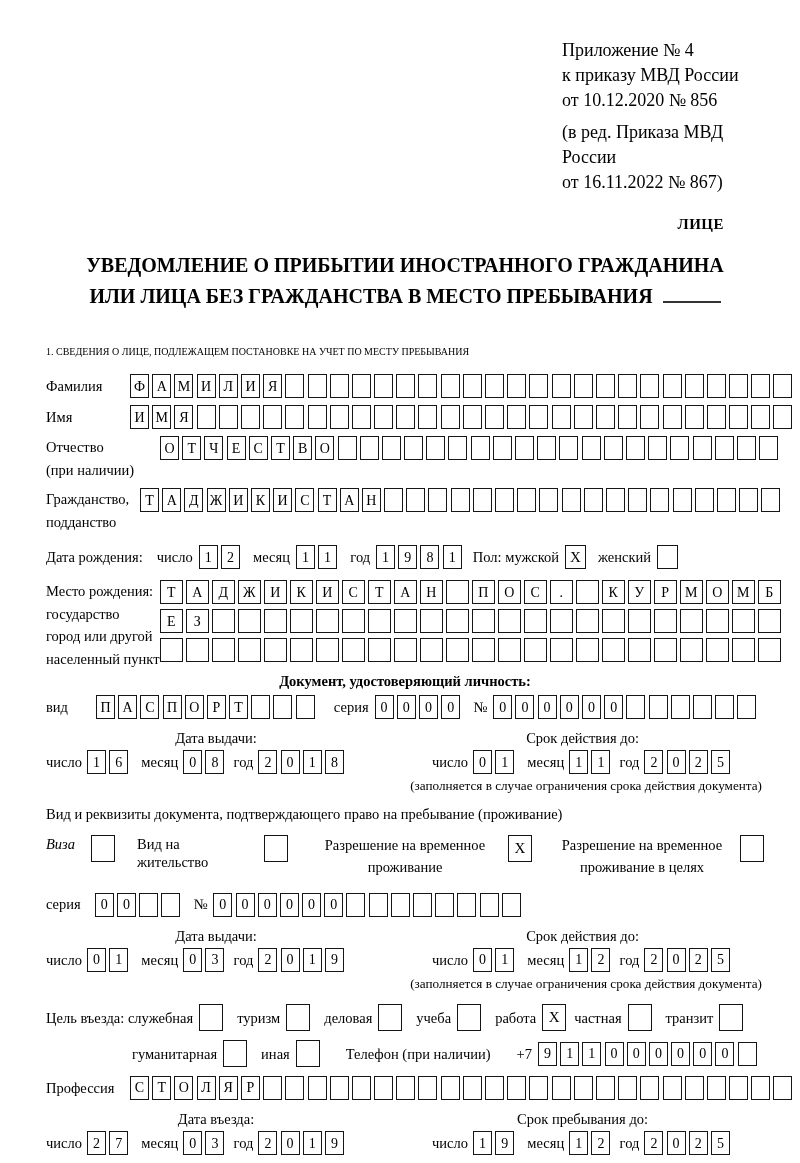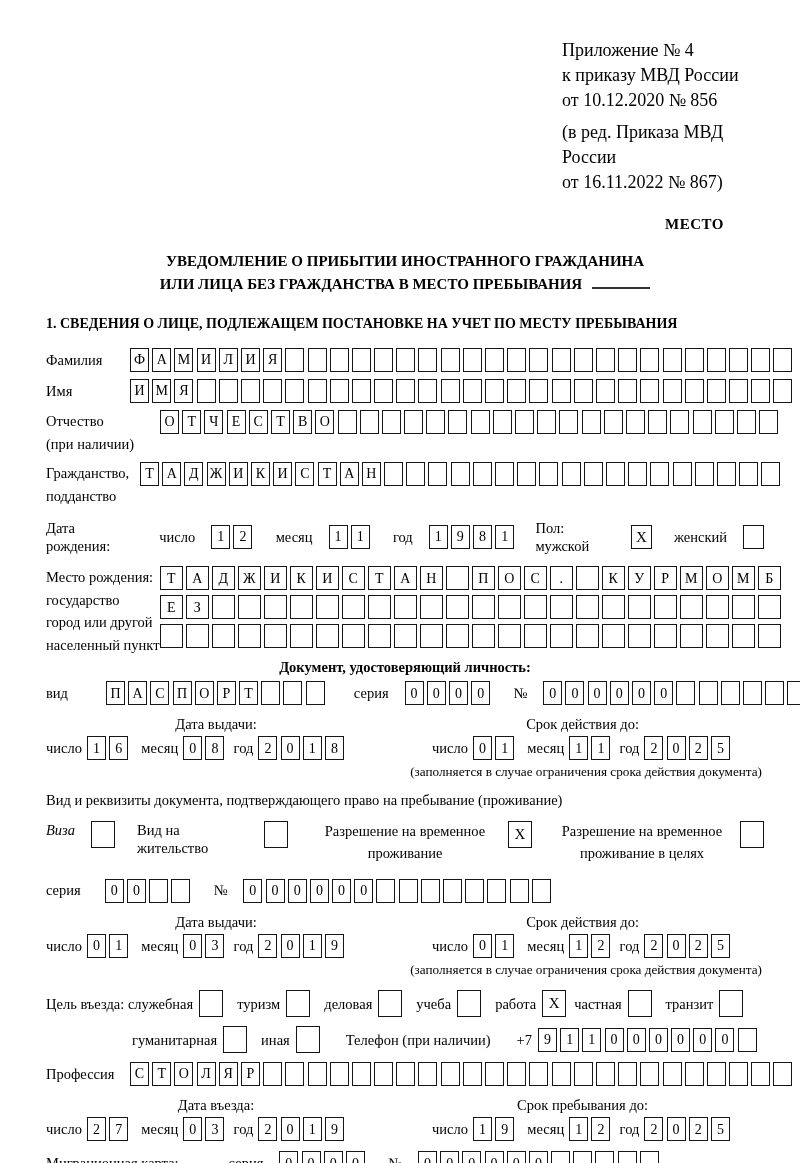--- a/index.html
+++ b/index.html
@@ -9,41 +9,41 @@
     font-family:"Liberation Serif", serif;
     font-size:14.5px; line-height:1.25;
     padding:38px 36px 10px 46px;
     overflow:hidden; position:relative;
   }
   
   .hdr { width:200px; margin-left:auto; margin-right:2px; line-height:1.4; font-size:18px; }
   .hdr-sub { margin-top:6px; }
   .form-label { text-align:right; font-weight:bold; margin:20px 40px 0 0; font-size:15px; letter-spacing:0.5px; }
   
-  .title { text-align:center; font-weight:bold; font-size:15px; margin-top:16px; line-height:1.55; }
+  .title { text-align:center; font-weight:bold; font-size:20px; margin-top:16px; line-height:1.55; }
   .blank-line { display:inline-block; width:58px; border-bottom:2px solid #333; height:0.95em; margin-left:10px; }
-  .sec-heading { font-weight:bold; font-size:14px; margin-top:18px; }
+  .sec-heading { font-weight:normal; font-size:10px; margin-top:34px; }
   
   .row { display:flex; align-items:flex-start; margin-top:7px; }
   .lbl { flex:none; padding-top:3px; }
   .w82 { width:84px; } .w92 { width:94px; } .w112 { width:114px; }
   .lblcol { flex:none; line-height:1.55; }
   .cells { display:flex; flex-wrap:nowrap; }
   .cell {
     box-sizing:border-box; flex:none;
     width:19px; height:24px; margin-right:3.2px;
     border:1.6px solid #161616;
     display:flex; align-items:center; justify-content:center;
     font-size:14px; font-family:"Liberation Serif", serif;
   }
   .cells.wide .cell { width:22.5px; margin-right:3.5px; }
   .stack { display:flex; flex-direction:column; }
   .stack .cells { margin-bottom:5px; }
   
-  .inline { display:flex; align-items:center;gap:10px; }
+  .inline { display:flex; align-items:center; }
   .inline .t { margin:0 6px 0 10px; }
   .dates-row { display:flex; margin-top:10px; }
   .date-group { }
   .dg-head { text-align:center; margin-bottom:3px; }
   .dg-cells { display:flex; align-items:center; }
   .dg-cells .t { margin-right:5px; }
   .note-right { text-align:right; font-size:13.2px; margin-top:4px; padding-right:2px; }
   
   .cb {
     box-sizing:border-box; flex:none;
@@ -69,21 +69,21 @@
   <div class="hdr">
     <div>Приложение № 4</div>
     <div>к приказу МВД России</div>
     <div>от 10.12.2020 № 856</div>
     <div class="hdr-sub">
       <div>(в ред. Приказа МВД России</div>
       <div>от 16.11.2022 № 867)</div>
     </div>
   </div>
 
-  <div class="form-label">МЕСТО</div>
+  <div class="form-label">ЛИЦЕ</div>
 
   <div class="title">
     <div>УВЕДОМЛЕНИЕ О ПРИБЫТИИ ИНОСТРАННОГО ГРАЖДАНИНА</div>
     <div>
       <span>ИЛИ ЛИЦА БЕЗ ГРАЖДАНСТВА В МЕСТО ПРЕБЫВАНИЯ</span><span class="blank-line"></span>
     </div>
   </div>
 
   <div class="sec-heading">1. СВЕДЕНИЯ О ЛИЦЕ, ПОДЛЕЖАЩЕМ ПОСТАНОВКЕ НА УЧЕТ ПО МЕСТУ ПРЕБЫВАНИЯ</div>
 

